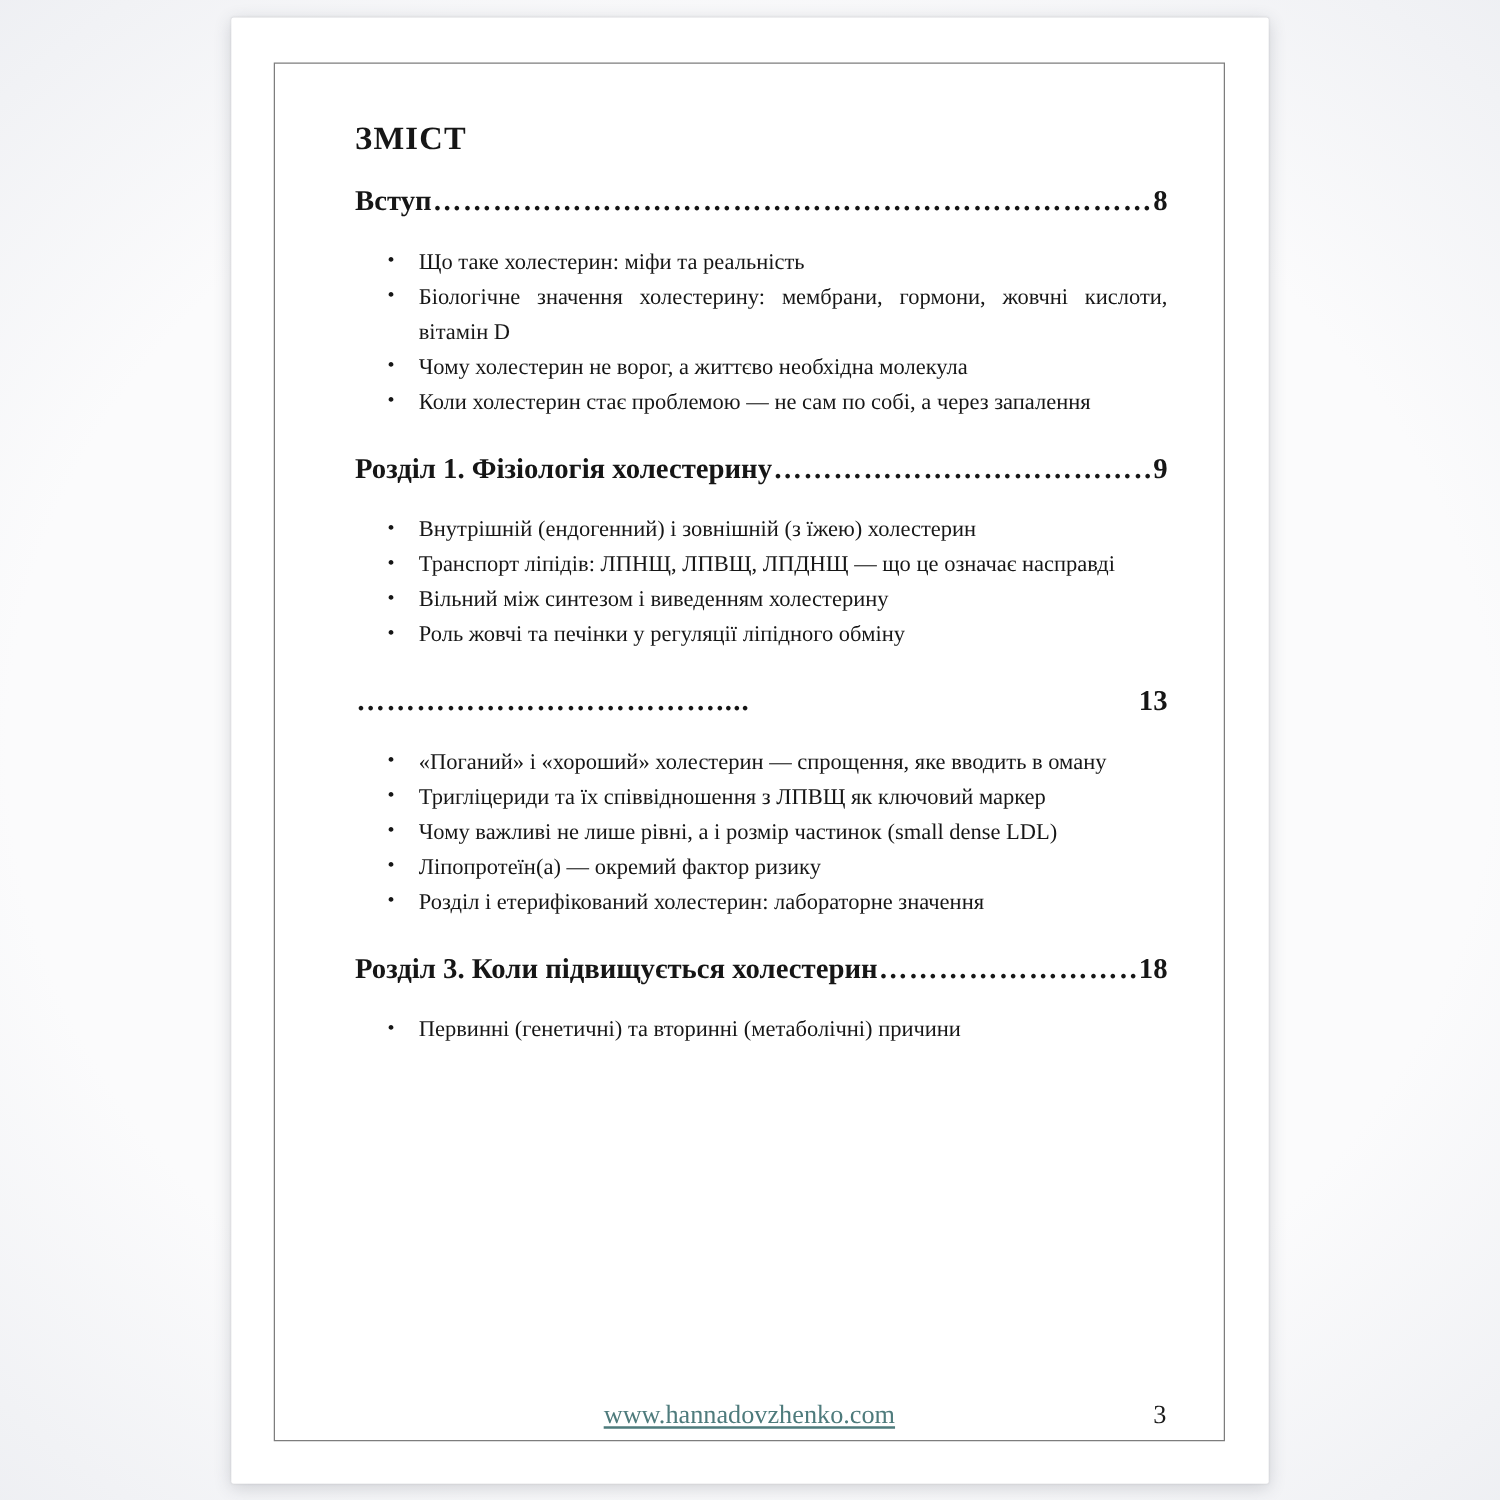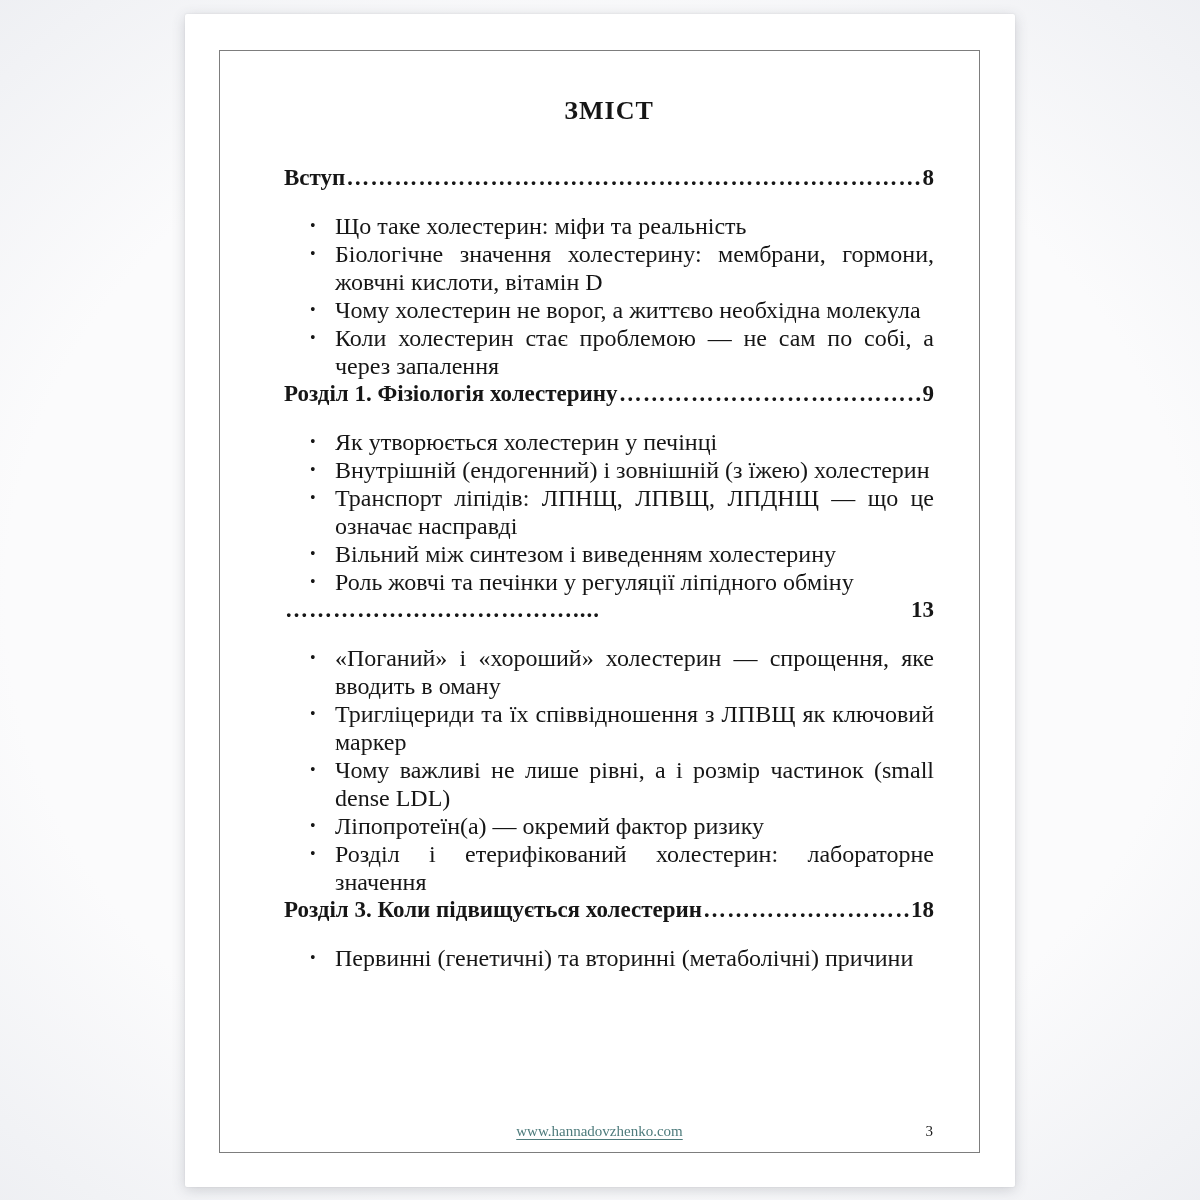--- a/index.html
+++ b/index.html
@@ -34,49 +34,49 @@
     left: 34px;
     right: 35px;
     top: 36px;
     bottom: 34px;
     border: 1px solid #7d7d7d;
   }
   .content {
     padding: 44px 45px 0 64px;
   }
   .doc-title {
-    text-align: center;
     font-weight: bold;
     font-size: 26px;
     line-height: 32px;
     letter-spacing: 1px;
-    margin: 0 0 37px 0;
+    margin: 0 0 20px 0;
   }
   .toc-section + .toc-section {
+    margin-top: 26px;
   }
   .toc-heading {
     display: flex;
     align-items: baseline;
     font-weight: bold;
     font-size: 23px;
     line-height: 28px;
     margin: 0 0 20px 0;
     white-space: nowrap;
   }
   .toc-label { flex: 0 0 auto; }
   .toc-leader {
     flex: 1 1 auto;
     overflow: hidden;
     white-space: nowrap;
     letter-spacing: 1px;
     margin: 0 2px 0 1px;
   }
   .toc-page { flex: 0 0 auto; }
   .toc-list {
-    font-size: 24px;
+    font-size: 18px;
     line-height: 28px;
   }
   .toc-item {
     position: relative;
     padding-left: 51px;
     text-align: justify;
   }
   .toc-item::before {
     content: "\2022";
     position: absolute;
@@ -84,21 +84,21 @@
     top: 0;
     font-size: 16px;
     line-height: 28px;
   }
   .footer {
     position: absolute;
     left: 0;
     right: 0;
     bottom: 7px;
     height: 28px;
-    font-size: 15px;
+    font-size: 21px;
     line-height: 28px;
   }
   .footer-link {
     position: absolute;
     left: 0;
     right: 0;
     text-align: center;
     color: var(--link-color, #4e7b7c);
     text-decoration: underline;
     text-underline-offset: 3px;
@@ -134,21 +134,20 @@
               </div>
   </section>
 
   <section class="toc-section">
     <div class="toc-heading">
       <span class="toc-label">Розділ 1. Фізіологія холестерину</span>
       <span class="toc-leader">………………………………………………………..…</span>
       <span class="toc-page">9</span>
     </div>
     <div class="toc-list">
-                <div class="toc-item">Як утворюється холестерин у печінці</div>
                 <div class="toc-item">Внутрішній (ендогенний) і зовнішній (з їжею) холестерин</div>
                 <div class="toc-item">Транспорт ліпідів: ЛПНЩ, ЛПВЩ, ЛПДНЩ — що це означає насправді</div>
                 <div class="toc-item">Вільний між синтезом і виведенням холестерину</div>
                 <div class="toc-item">Роль жовчі та печінки у регуляції ліпідного обміну</div>
               </div>
   </section>
 
   <section class="toc-section">
     <div class="toc-heading">
       <span class="toc-leader">………………………………....</span>

